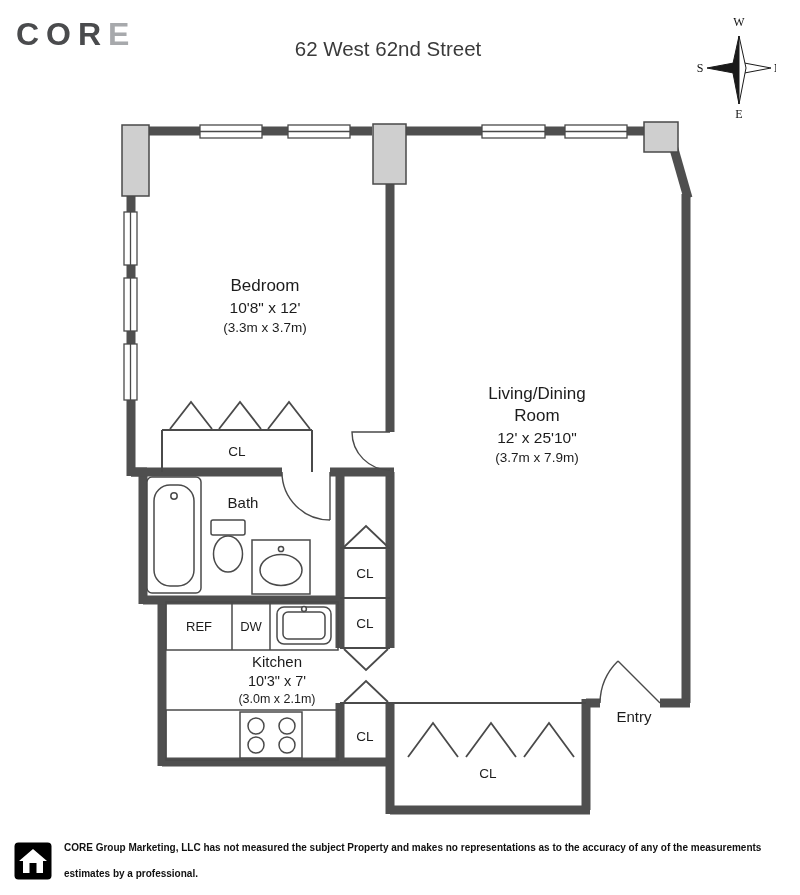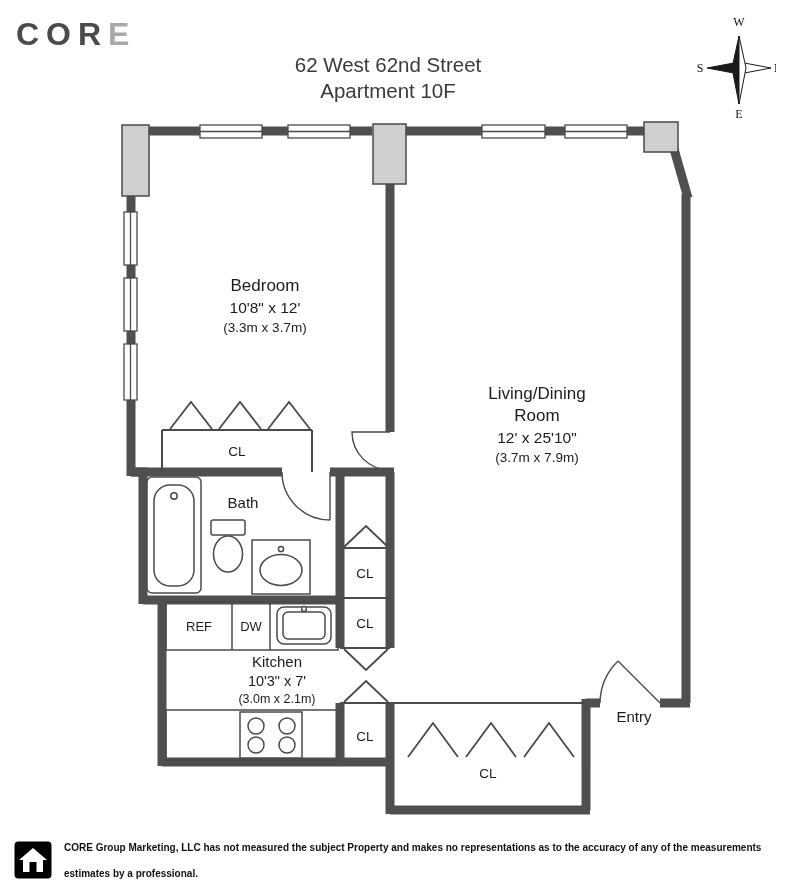--- a/index.html
+++ b/index.html
@@ -2,47 +2,46 @@
 <html><head>
 <meta charset="utf-8">
 <style>
   * { margin:0; padding:0; box-sizing:border-box; }
   html,body { background:#ffffff; }
   .page { position:relative; width:776px; height:895px; background:#fff;
           font-family:"Liberation Sans", sans-serif; overflow:hidden;border-radius:31px; }
   .logo { position:absolute; top:16px; left:16px; font-size:32px; font-weight:bold;
           letter-spacing:7px; color:#4a4b4d; }
   .logo .accent { color:#a7a9ac; }
-  .header-title { position:absolute; top:52px; left:0; width:100%; text-align:center;
+  .header-title { position:absolute; top:36px; left:0; width:100%; text-align:center;
           font-size:20.5px; color:#3a3a3a; line-height:26px; }
   .compass { position:absolute; top:8px; left:693px; }
   .compass text { font-family:"Liberation Serif", serif; font-size:12px; fill:#111; }
   .plan-svg { position:absolute; top:0; left:0; }
   .plan-svg text { font-family:"Liberation Sans", sans-serif; fill:#1c1c1c; }
   text.room-name  { font-size:17px; }
   text.room-dims  { font-size:15.5px; }
   text.room-metric{ font-size:13.5px; }
   text.area-label { font-size:15px; }
   text.sub-dims   { font-size:14.5px; }
   text.sub-metric { font-size:12.5px; }
   text.cl-label   { font-size:13.5px; }
   text.appl-label { font-size:13px; }
-  .footer { position:absolute; left:14px; top:841px; display:flex; gap:12px; align-items:flex-start; }
+  .footer { position:absolute; left:14px; top:841px; display:flex; gap:12px; align-items:flex-end; }
   .disclaimer { width:735px; font-size:10px; font-weight:bold; line-height:13px; color:#111; }
 </style>
 </head>
 <body>
 
 <div class="page">
 
   <div class="logo"><span>COR</span><span class="accent">E</span></div>
 
   <div class="header-title">
     <div>62 West 62nd Street</div>
-    <div>Apartment 10F</div>
   </div>
 
   <svg class="compass" width="92" height="112" viewBox="0 0 92 112">
     <g>
       <polygon points="14,60 46,54 46,66" fill="#1a1a1a" stroke="#1a1a1a" stroke-width="1"></polygon>
       <polygon points="46,54 78,60 46,66" fill="#ffffff" stroke="#1a1a1a" stroke-width="1"></polygon>
     </g>
     <g>
       <polygon points="46,28 46,96 39,60" fill="#1a1a1a" stroke="#1a1a1a" stroke-width="1"></polygon>
       <polygon points="46,28 53,60 46,96" fill="#ffffff" stroke="#1a1a1a" stroke-width="1"></polygon>

